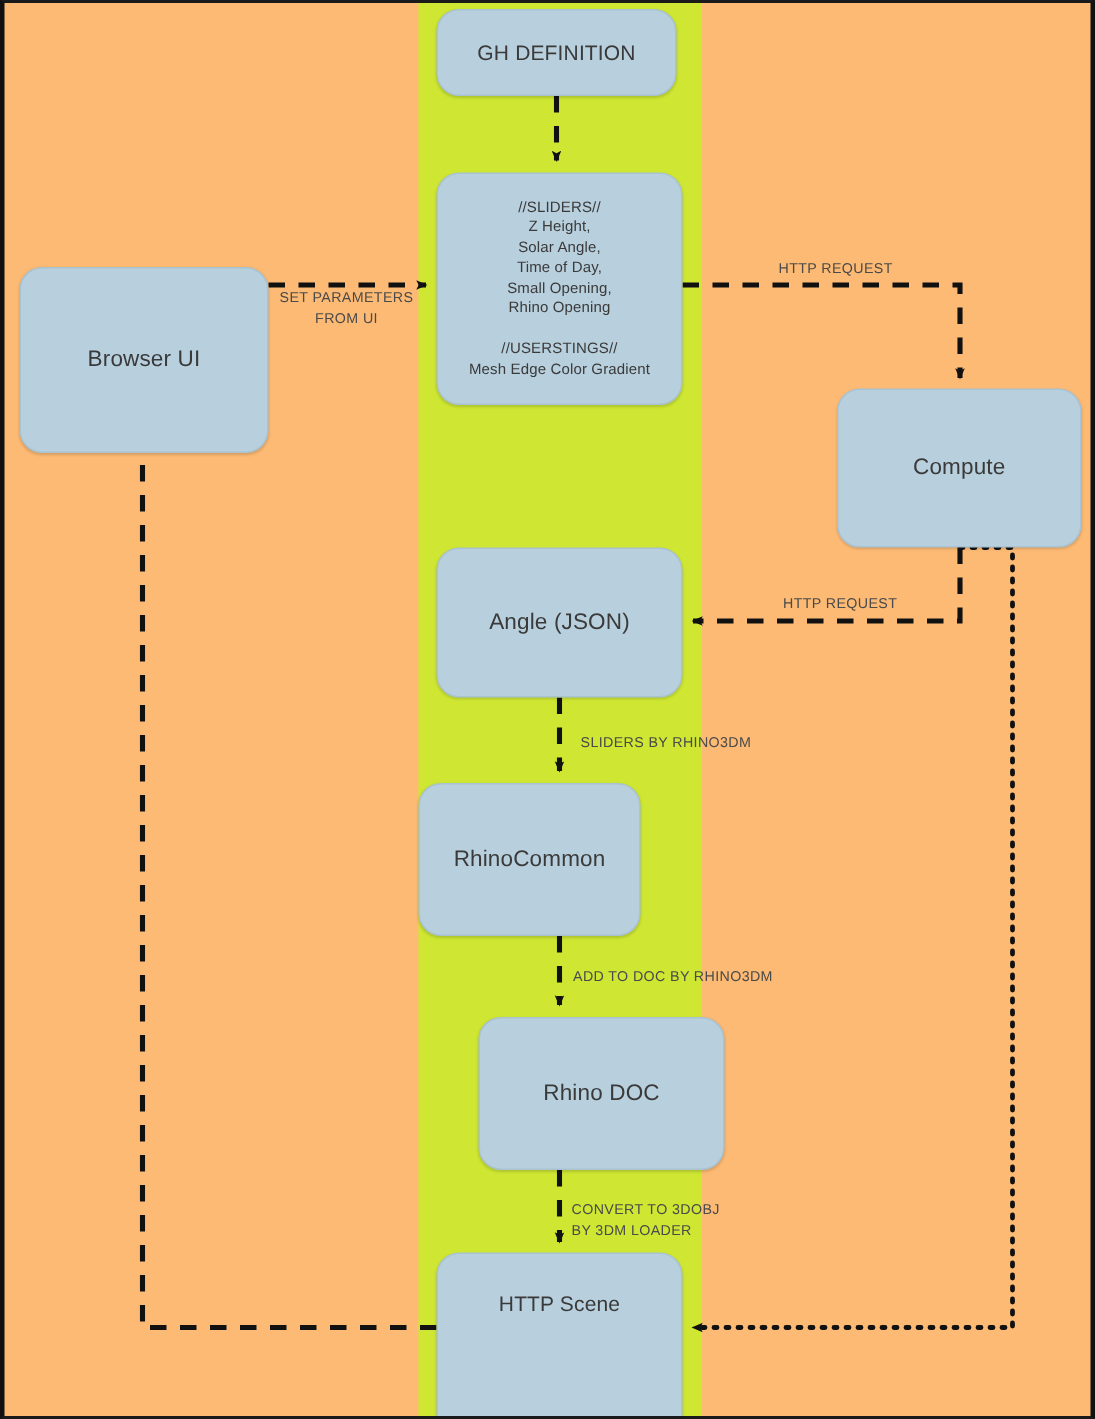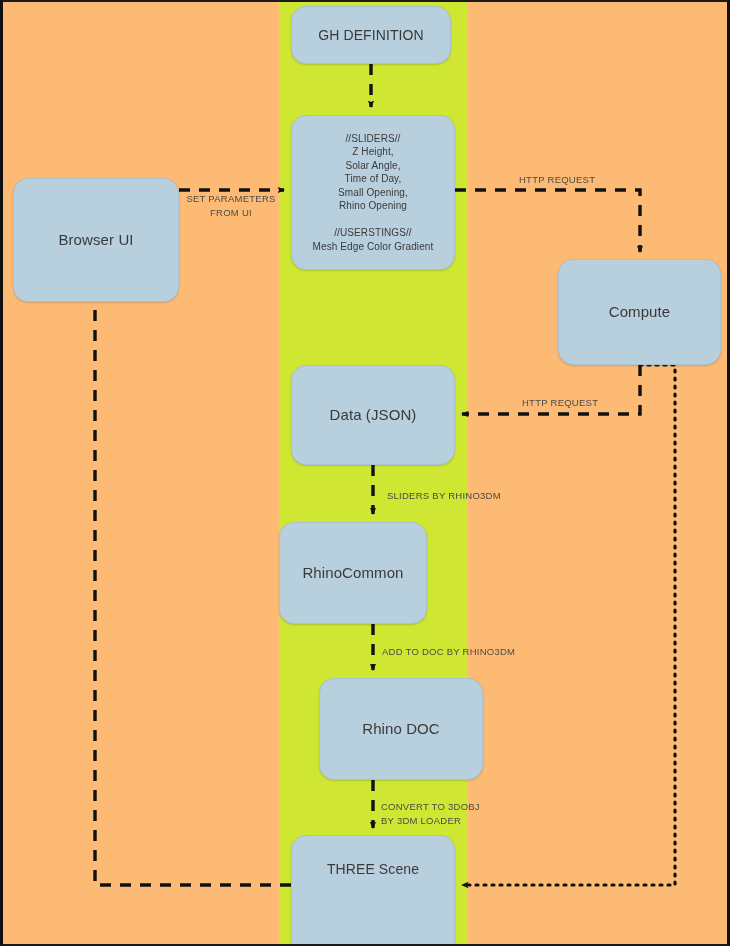--- a/index.html
+++ b/index.html
@@ -93,33 +93,33 @@
 
   <div class="node" style="left:10px;top:133px;width:166px;height:124px;margin-top:43px;">
     <span class="label" style="white-space: pre-line;">Browser UI</span>
   </div>
 
   <div class="node" style="left:555px;top:257px;width:163px;height:106px;">
     <span class="label" style="white-space: pre-line;">Compute</span>
   </div>
 
   <div class="node" style="left:288px;top:363px;width:164px;height:100px;">
-    <span class="label" style="white-space: pre-line;">Data (JSON)</span>
+    <span class="label" style="white-space: pre-line;">Angle (JSON)</span>
   </div>
 
   <div class="node" style="left:276px;top:520px;width:148px;height:102px;">
     <span class="label" style="white-space: pre-line;">RhinoCommon</span>
   </div>
 
   <div class="node" style="left:288px;top:676px;width:164px;height:102px;margin-left:28px;">
     <span class="label" style="white-space: pre-line;">Rhino DOC</span>
   </div>
 
   <div class="node small" style="left:288px;top:833px;width:164px;height:113px;border-bottom-left-radius:0;border-bottom-right-radius:0;">
-    <span class="label" style="margin-bottom: 44px; white-space: pre-line;">THREE Scene</span>
+    <span class="label" style="margin-bottom: 44px; white-space: pre-line;">HTTP Scene</span>
   </div>
 
   <div class="arrow-label al-center" style="left: 180px; top: 157px; width: 96px; white-space: pre-line;">SET PARAMETERS
 FROM UI</div>
 
   <div class="arrow-label" style="left: 516px; top: 171px; white-space: pre-line;">HTTP REQUEST</div>
 
   <div class="arrow-label" style="left: 519px; top: 394px; white-space: pre-line;">HTTP REQUEST</div>
 
   <div class="arrow-label" style="left: 384px; top: 487px; white-space: pre-line;">SLIDERS BY RHINO3DM</div>

